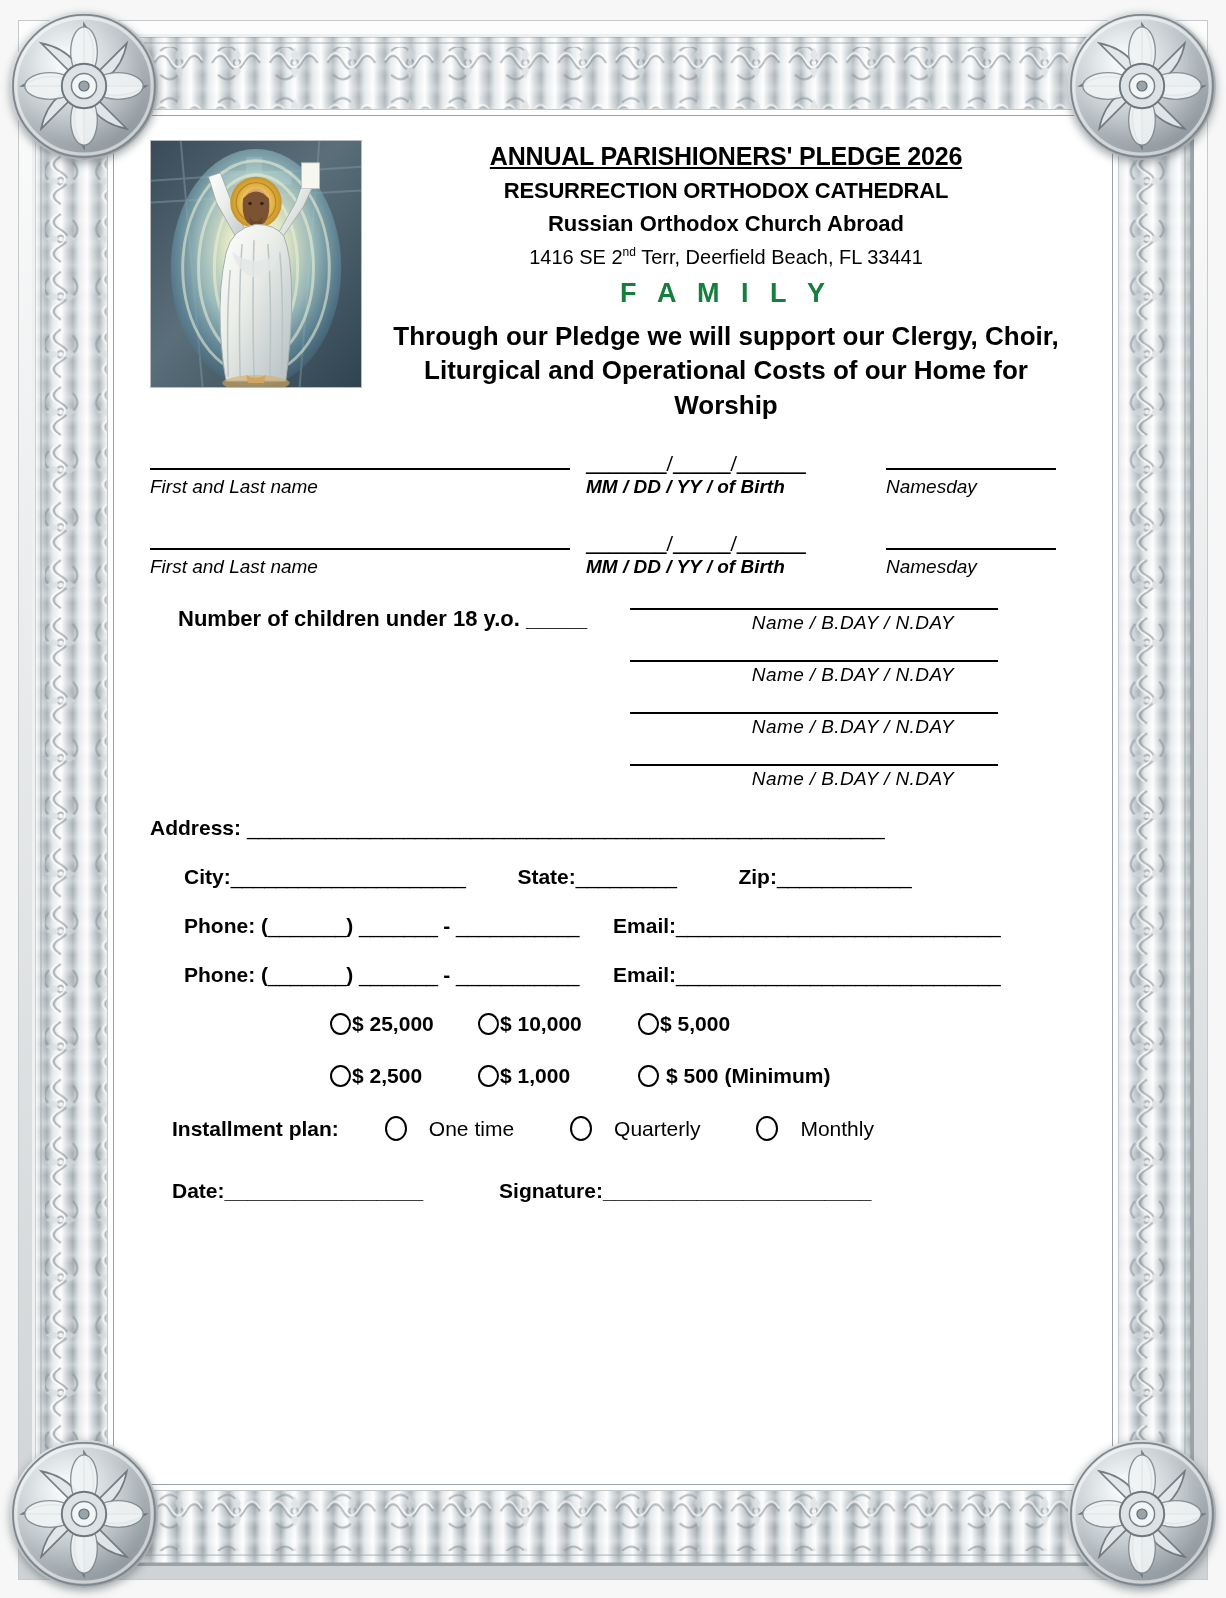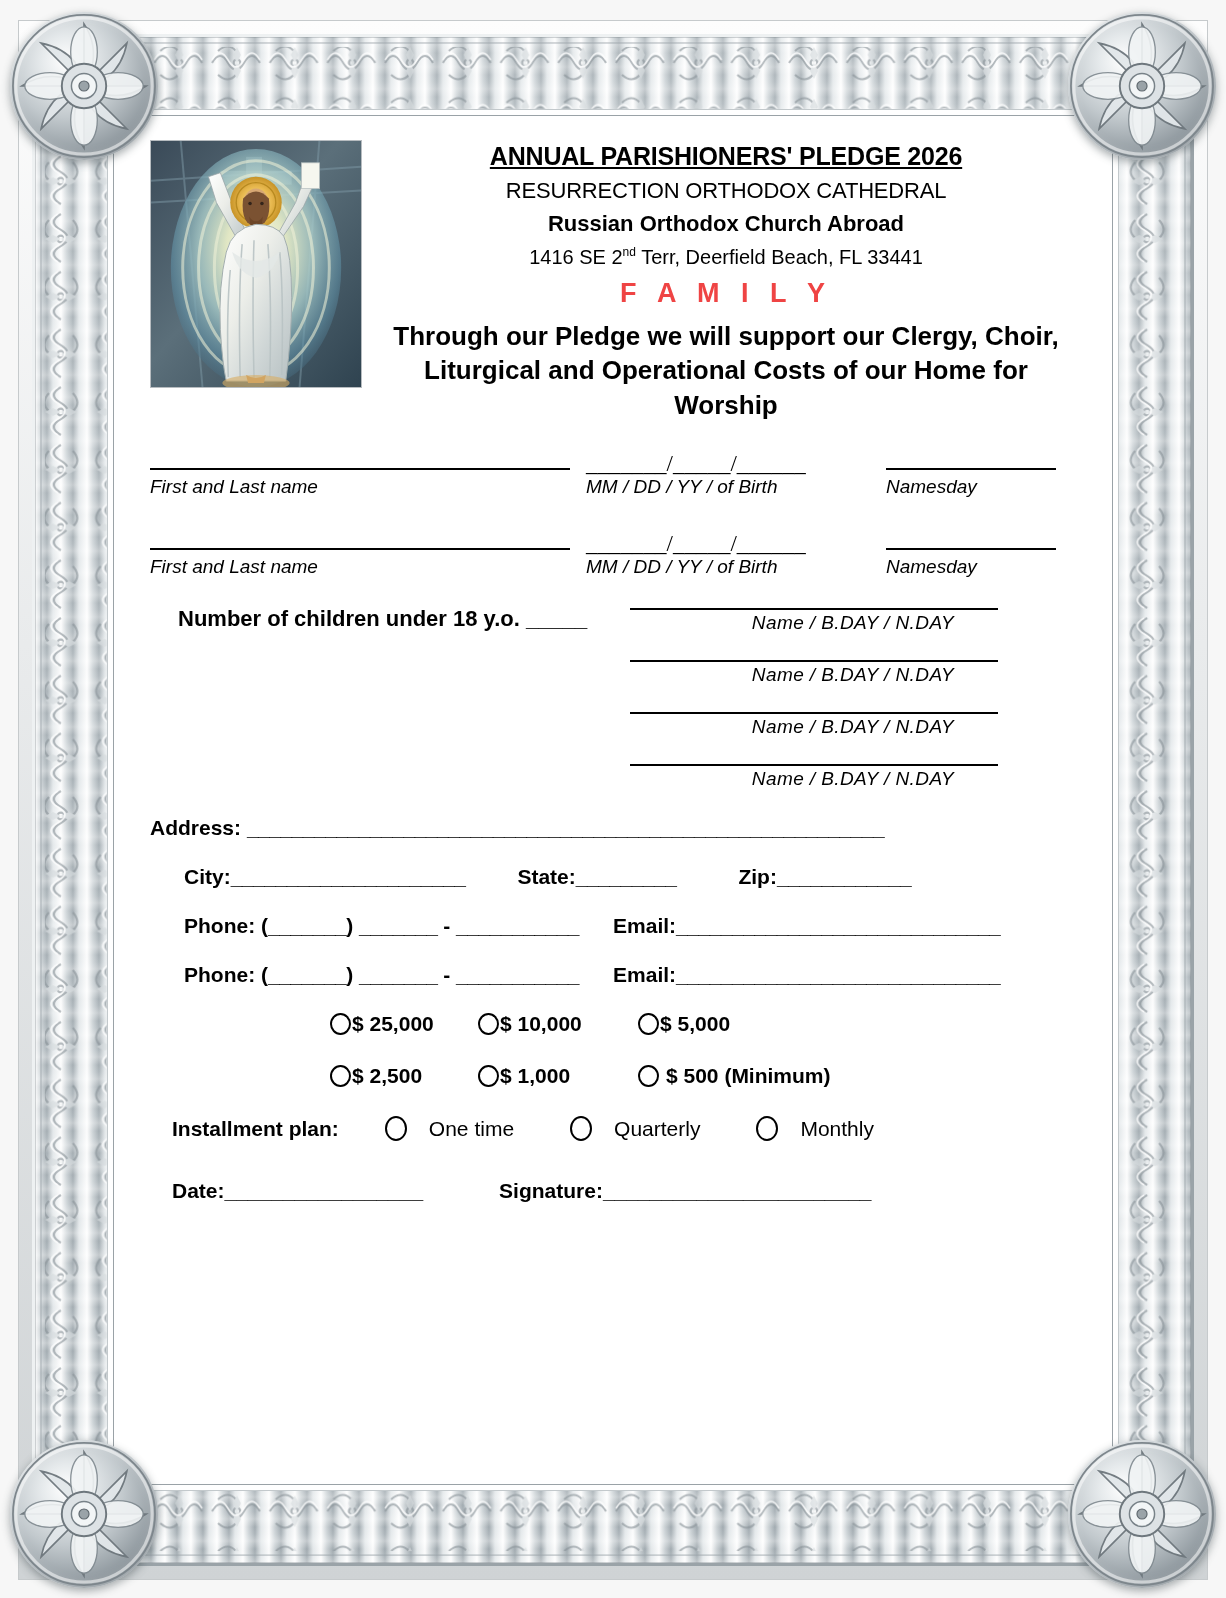--- a/index.html
+++ b/index.html
@@ -123,42 +123,42 @@
     padding-top: 6px;
   }
 
   .h-title {
     font-weight: bold;
     font-size: 25px;
     text-decoration: underline;
     letter-spacing: -0.2px;
     margin-bottom: 7px;
   }
-  .h-sub1 { font-weight: normal; font-size: 22px; margin-bottom: 7px; letter-spacing: -0.2px;}
+  .h-sub1 { font-weight: bold; font-size: 22px; margin-bottom: 7px; letter-spacing: -0.2px;}
   .h-sub2 { font-weight: bold; font-size: 22px; margin-bottom: 8px; }
   .h-addr { font-size: 20px; margin-bottom: 9px; }
   .h-addr sup { font-size: 12px; vertical-align: super; }
   .h-family {
-    color: #ef4444;
+    color: #15803d;
     font-weight: bold;
     font-size: 27px;
     letter-spacing: 7px;
     margin-bottom: 10px;
   }
   .h-line { font-weight: bold; font-size: 26px; line-height: 1.33; }
 
   
   .rule { border-bottom: 2.5px solid #000; display: inline-block; }
   .lbl-it { font-style: italic; font-size: 19px; display: block; text-align: left; margin-top: 1px; }
 
   .adult-block { margin-top: 30px; }
   .adult-row { display: flex; align-items: flex-end; margin-bottom: 34px; }
 
   .col-name  { width: 420px; }
-  .col-dob   { width: 280px; margin-left: 16px; }
+  .col-dob   { width: 280px; margin-left: 16px; font-weight: bold; }
   .col-nday  { width: 170px; margin-left: 20px; }
 
   .col-name .rule { width: 100%; }
   .col-nday .rule { width: 100%; }
 
   .dob-line {
     font-size: 23px;
     letter-spacing: 0px;
     white-space: nowrap;
     line-height: 1;
@@ -178,21 +178,21 @@
   .child-row .rule { width: 368px; display: block; }
   .child-lbl {
     font-style: italic; font-size: 19px;
     text-align: center; margin-top: 2px;
     letter-spacing: 0.4px;
   }
 
   
   .addr-block { margin-top: 18px; }
   .addr-line { font-weight: bold; font-size: 21px; margin-bottom: 25px; white-space: nowrap; }
-  .addr-line .u { font-weight: bold; letter-spacing: -0.5px; }
+  .addr-line .u { font-weight: normal; letter-spacing: -0.5px; }
   .indent { padding-left: 34px; }
   .gap-sm { display: inline-block; width: 34px; }
   .gap-md { display: inline-block; width: 52px; }
   .gap-lg { display: inline-block; width: 62px; }
 
   
   .amounts { margin-top: 22px; padding-left: 180px; }
   .amt-row { display: flex; align-items: center; margin-bottom: 28px; }
   .amt-item { display: flex; align-items: center; font-weight: bold; font-size: 21px; }
   .amt-item .circ { margin-right: 1px; }

